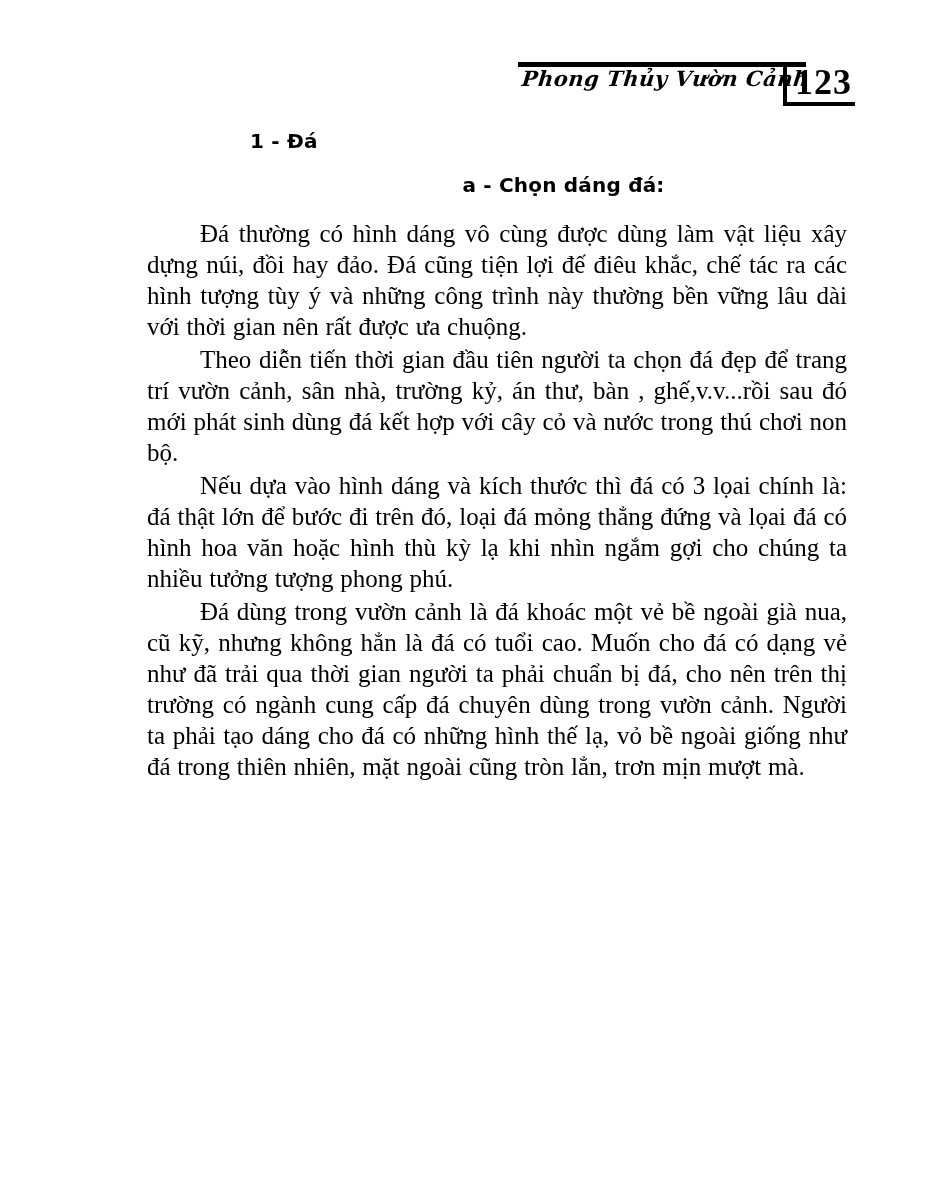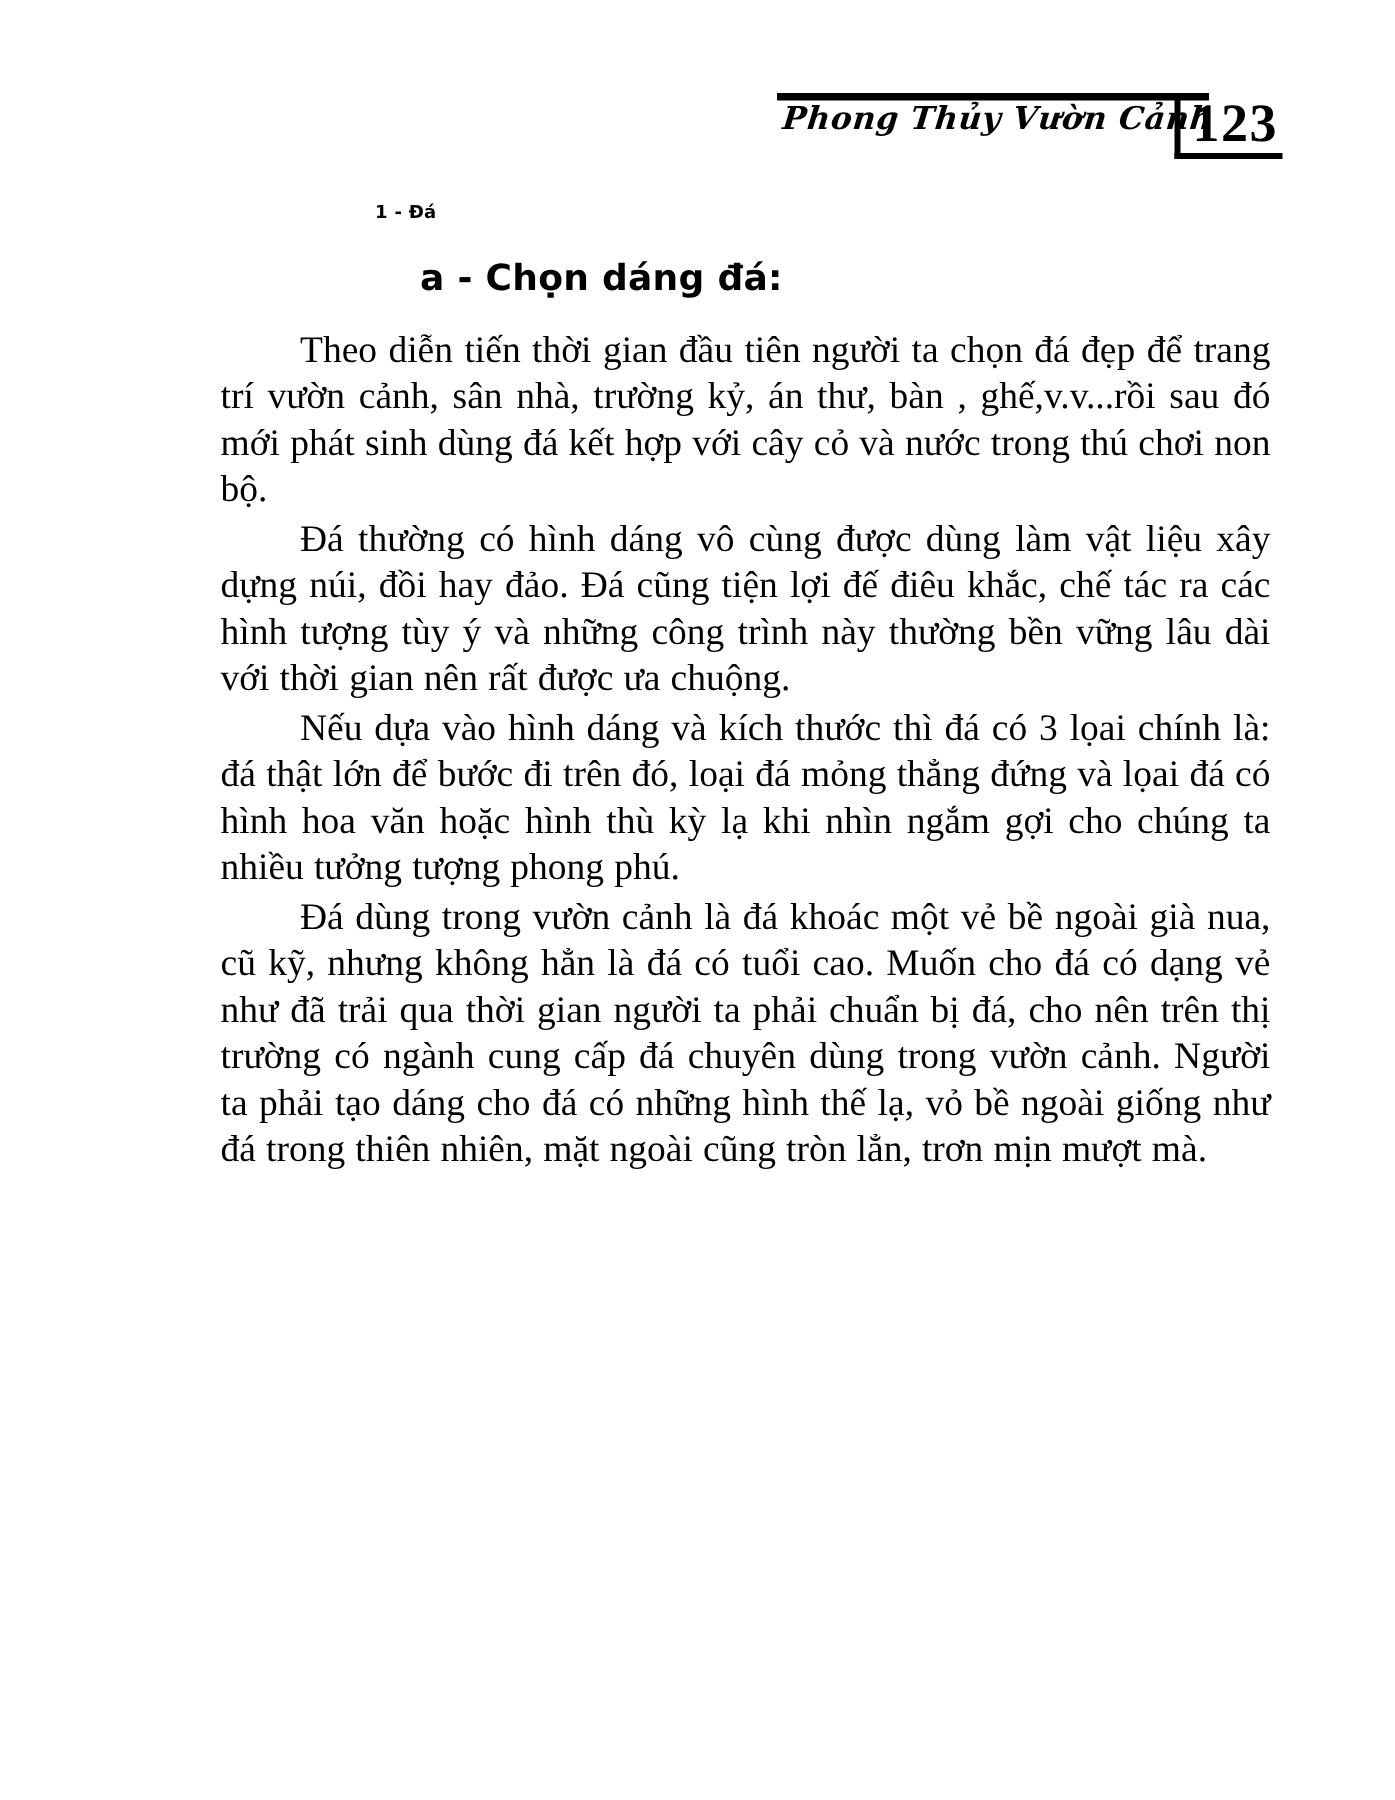--- a/index.html
+++ b/index.html
@@ -79,31 +79,32 @@
     position: absolute;
     left: 147px;
     top: 126px;
     width: 700px;
   }
 
   .heading-1 {
     margin: 0 0 0 103px;
     font-family: "DejaVu Sans", "Liberation Sans", sans-serif;
     font-weight: bold;
-    font-size: 12px;
+    font-size: 20px;
     line-height: 30px;
     letter-spacing: 0.2px;
   }
   .heading-2 {
     margin: 14px 0 0 133px;
     font-family: "DejaVu Sans", "Liberation Sans", sans-serif;
     font-weight: bold;
-    font-size: 24px;
+    font-size: 20px;
     line-height: 30px;
     letter-spacing: 0.2px;
+    text-align: center;
   }
 
   .body-text {
     margin: 0;
     padding: 0;
     font-size: 25px;
     line-height: 31px;
     text-align: justify;
     text-indent: 53px;
     word-spacing: 0.5px;
@@ -129,20 +130,20 @@
     <div class="header-page-number">123</div>
   </div>
 
   <div class="content">
 
     <h2 class="heading-1">1 - Đá</h2>
 
     <h3 class="heading-2">a - Chọn dáng đá:</h3>
 
     <div id="para-block">
+      <p class="body-text">Đá thường có hình dáng vô cùng được dùng làm vật liệu xây dựng núi, đồi hay đảo. Đá cũng tiện lợi  đế điêu khắc, chế tác ra các hình tượng tùy ý và những công trình này thường bền vững lâu dài với thời gian nên rất được ưa chuộng.</p>
       <p class="body-text">Theo diễn tiến thời gian đầu tiên người ta chọn đá đẹp để trang trí vườn cảnh, sân nhà, trường kỷ, án thư, bàn , ghế,v.v...rồi sau đó mới phát sinh dùng đá kết hợp với cây cỏ và nước trong thú chơi non bộ.</p>
-      <p class="body-text">Đá thường có hình dáng vô cùng được dùng làm vật liệu xây dựng núi, đồi hay đảo. Đá cũng tiện lợi  đế điêu khắc, chế tác ra các hình tượng tùy ý và những công trình này thường bền vững lâu dài với thời gian nên rất được ưa chuộng.</p>
       <p class="body-text">Nếu dựa vào hình dáng và kích thước thì đá có 3 lọai chính là: đá thật lớn để bước đi trên đó, loại đá mỏng thẳng đứng và lọai đá có hình hoa văn hoặc hình thù kỳ lạ khi nhìn ngắm gợi cho chúng ta nhiều tưởng tượng phong phú.</p>
       <p class="body-text">Đá dùng trong vườn cảnh là đá khoác một vẻ bề ngoài già nua, cũ kỹ, nhưng không hẳn là đá có tuổi cao. Muốn cho đá có dạng vẻ như đã trải qua thời gian người ta phải chuẩn bị đá, cho nên  trên thị trường có ngành cung cấp đá chuyên dùng trong vườn cảnh. Người ta phải tạo dáng cho đá có những hình thế lạ, vỏ bề ngoài giống như đá trong thiên nhiên, mặt ngoài cũng tròn lẳn, trơn mịn mượt mà.</p>
     </div>
 
   </div>
 </div>
 
 </body></html>

